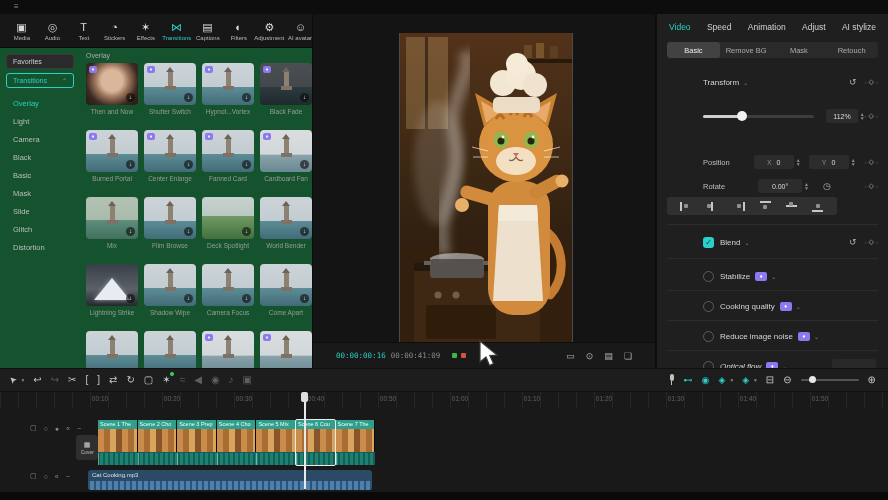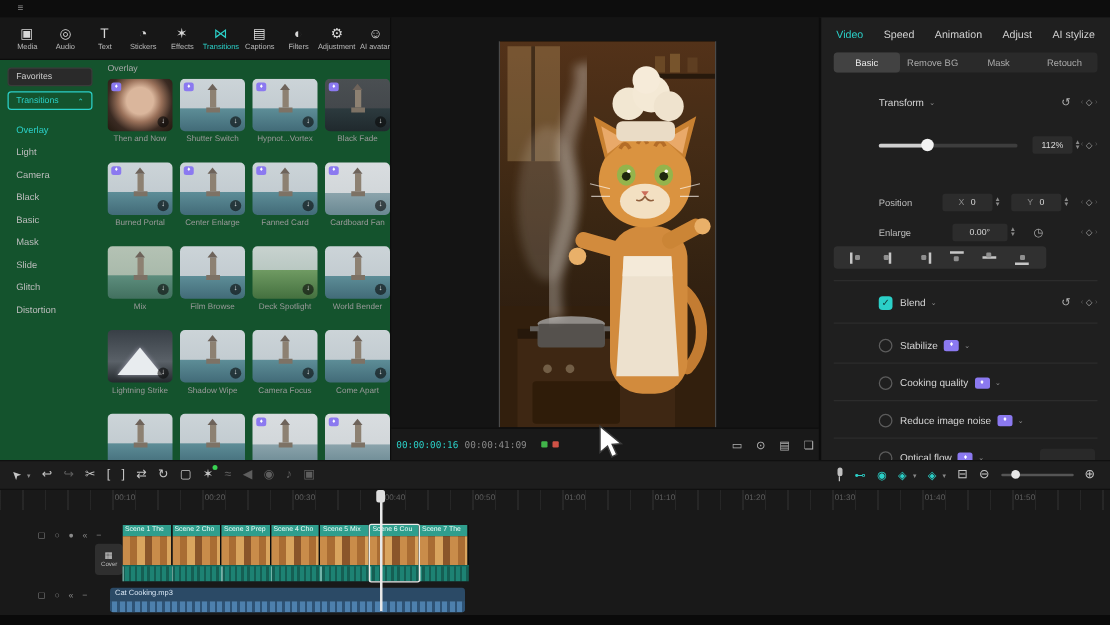--- a/index.html
+++ b/index.html
@@ -56,21 +56,21 @@
   
   #player{left:312px;top:14px;width:344px;height:354px;background:#141414;
           border-left:1px solid #0c0c0c;border-right:1px solid #0c0c0c;box-sizing:border-box;}
   #player-header{position:absolute;left:0;top:0;width:100%;height:16px;background:#1a1a1a;
                  display:flex;align-items:center;justify-content:space-between;padding:0 8px;box-sizing:border-box;}
   #player-title{font-size:8px;color:#c6c6c6;}
   #player-header .ic{font-size:9px;color:#9a9a9a;}
   #video-frame{position:absolute;left:86px;top:19px;width:172px;height:309px;background:#000;
                border-left:1px solid #4a4a4a;border-right:1px solid #4a4a4a;}
   #player-controls{position:absolute;left:0;bottom:0;width:100%;height:26px;background:#191919;
-                   border-top:1px solid #0d0d0d;display:flex;align-items:center;padding:0 4px;box-sizing:border-box;}
+                   border-top:1px solid #0d0d0d;display:flex;align-items:center;padding:0 23px;box-sizing:border-box;}
   .tc{font-family:"DejaVu Sans Mono",monospace;font-size:7.5px;}
   #tc-cur{color:#2bd0c8;}
   #tc-dur{color:#8a8a8a;margin-left:5px;}
   .sq{width:5px;height:5px;border-radius:1px;margin-left:4px;}
   #sq-g{background:#41b54a;margin-left:12px;}
   #sq-r{background:#d05246;}
   #pc-right{margin-left:auto;display:flex;gap:11px;}
   #pc-right .ic{font-size:9px;color:#b2b2b2;}
 
   
@@ -532,21 +532,21 @@
           <span>▼</span>
         </span>
       <span class="kf" style="margin-left:auto;">
         <span class="ch">‹</span>
         <span class="dia">◇</span>
         <span class="ch">›</span>
       </span>
     </div>
 
     <div class="irow" style="top:164px;height:16px;">
-      <span class="small-lb">Enlarge</span>
+      <span class="small-lb">Rotate</span>
       <span class="valbox" style="width:44px;margin-left:33px;">0.00°</span>
       <span class="stepper">
           <span>▲</span>
           <span>▼</span>
         </span>
       <span style="margin-left:14px;font-size:9px;color:#a8a8a8;">◷</span>
       <span class="kf" style="margin-left:auto;">
         <span class="ch">‹</span>
         <span class="dia">◇</span>
         <span class="ch">›</span>
@@ -592,21 +592,21 @@
           <span class="caret">⌄</span>
         </div>
         <div class="divider" style="top: 306px;"></div>
         <div class="irow" style="top: 312px; height: 20px;">
           <span class="circle"></span>
           <span class="ilabel">Reduce image noise</span>
           <span class="vip2">♦</span>
           <span class="caret">⌄</span>
         </div>
         <div class="divider" style="top: 336px;"></div>
-        <div class="irow" style="top: 342px; height: 20px;">
+        <div class="irow" style="top: 342px; height: 20px; font-style: italic;">
           <span class="circle"></span>
           <span class="ilabel">Optical flow</span>
           <span class="vip2">♦</span>
           <span class="caret">⌄</span>
           <span class="faint-pill"></span>
         </div>
       </div>
   </div>
 
   <div id="tl-toolbar" class="abs">

